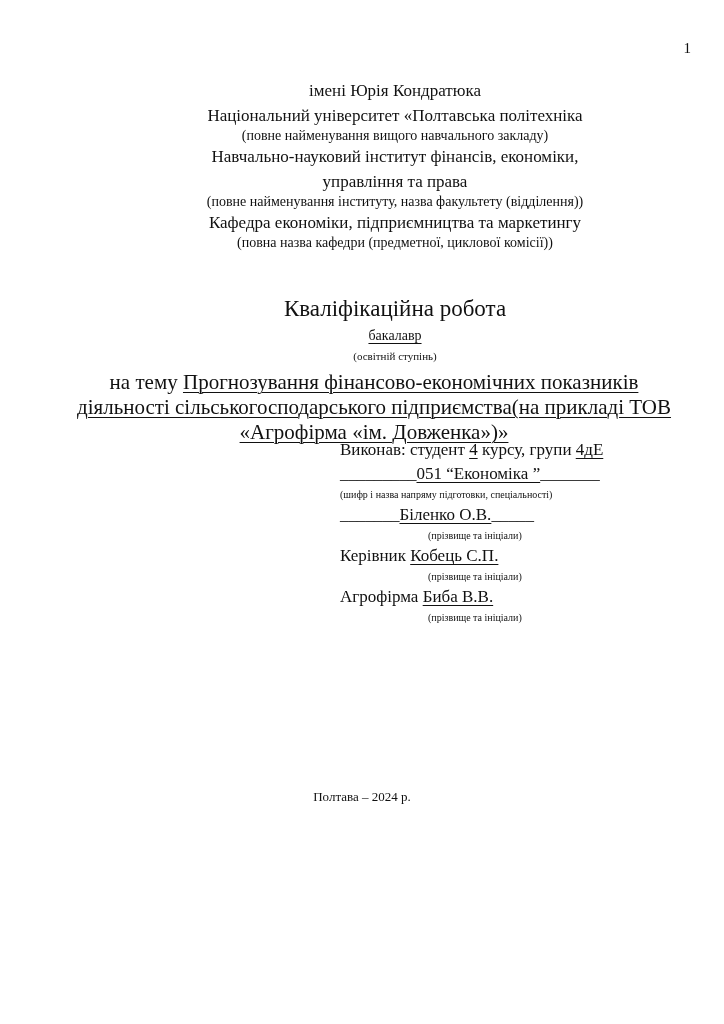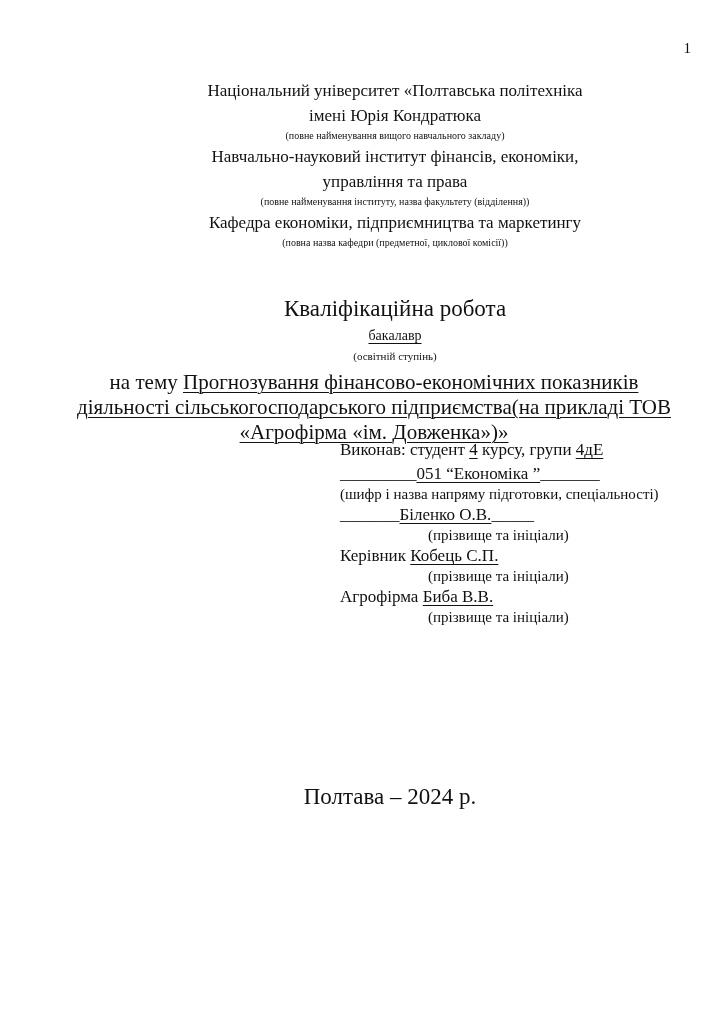--- a/index.html
+++ b/index.html
@@ -20,21 +20,21 @@
     line-height: 18px;
   }
   .inst-header {
     position: absolute;
     top: 78px;
     left: 95px;
     width: 600px;
     text-align: center;
   }
   .big-line { font-size: 17px; line-height: 25px; }
-  .cap { font-size: 10px; line-height: 16px; }
+  .cap { font-size: 14px; line-height: 16px; }
   .title-block {
     position: absolute;
     top: 293px;
     left: 95px;
     width: 600px;
     text-align: center;
   }
   .work-title { font-size: 23px; font-weight: normal; line-height: 31px; }
   .degree { font-size: 14px; line-height: 24px; }
   .degree-cap { font-size: 11px; line-height: 16px; }
@@ -49,43 +49,43 @@
     line-height: 25px;
   }
   .executor {
     position: absolute;
     top: 438px;
     left: 340px;
     width: 268px;
     font-size: 17px;
   }
   .ex-line { line-height: 24px; white-space: nowrap; }
-  .ex-cap { font-size: 15px; line-height: 17px; white-space: nowrap; }
+  .ex-cap { font-size: 10px; line-height: 17px; white-space: nowrap; }
   .indent-spec { padding-left: 46px; }
   .indent-cap { padding-left: 88px; }
   .footer-line {
     position: absolute;
     top: 784px;
-    left: 82px;
+    left: 54px;
     width: 616px;
     text-align: center;
-    font-size: 23px;
+    font-size: 13px;
     line-height: 25px;
   }
 </style>
 </head>
 <body>
 
 <div class="page">
 
   <div class="page-number">1</div>
 
   <div class="inst-header">
+    <div class="big-line">імені Юрія Кондратюка</div>
     <div class="big-line">Національний університет «Полтавська політехніка</div>
-    <div class="big-line">імені Юрія Кондратюка</div>
     <div class="cap">(повне найменування вищого навчального закладу)</div>
     <div class="big-line">Навчально-науковий інститут фінансів, економіки,</div>
     <div class="big-line">управління та права</div>
     <div class="cap">(повне найменування інституту, назва факультету (відділення))</div>
     <div class="big-line">Кафедра економіки, підприємництва та маркетингу</div>
     <div class="cap">(повна назва кафедри (предметної, циклової комісії))</div>
   </div>
 
   <div class="title-block">
     <div class="work-title">Кваліфікаційна робота</div>

